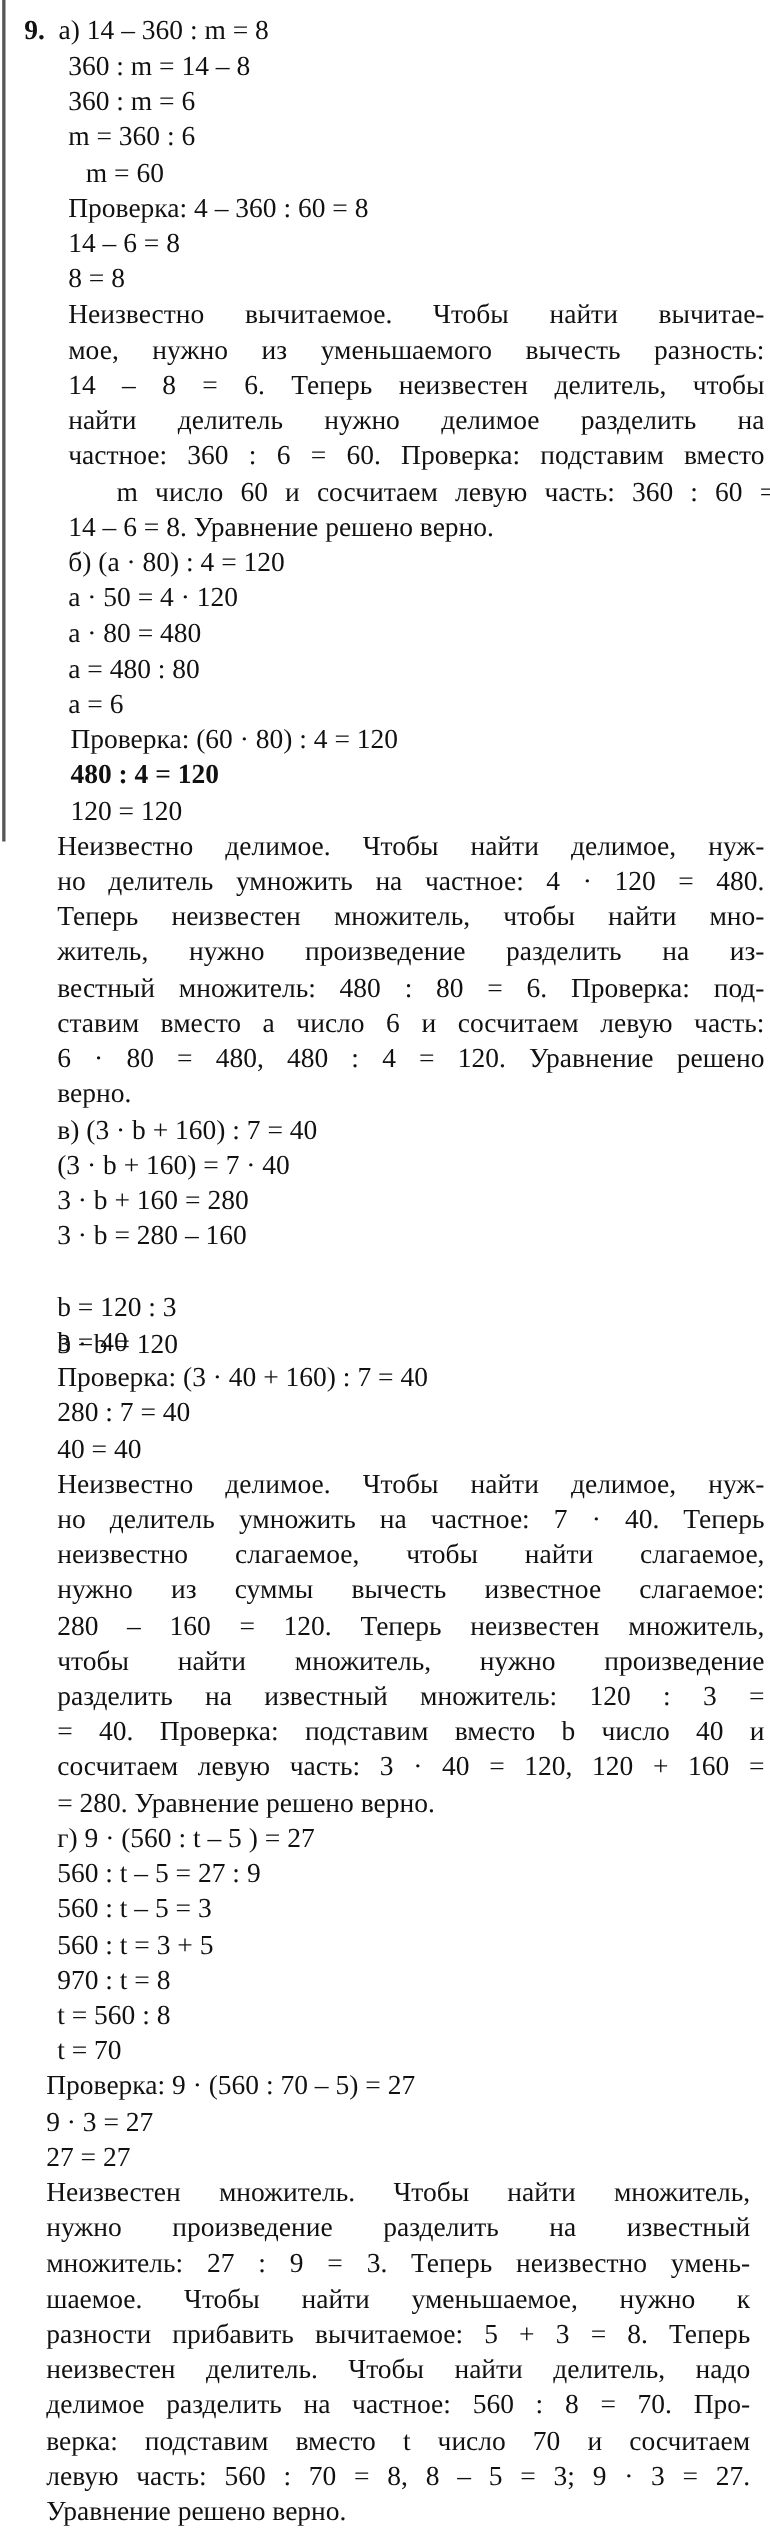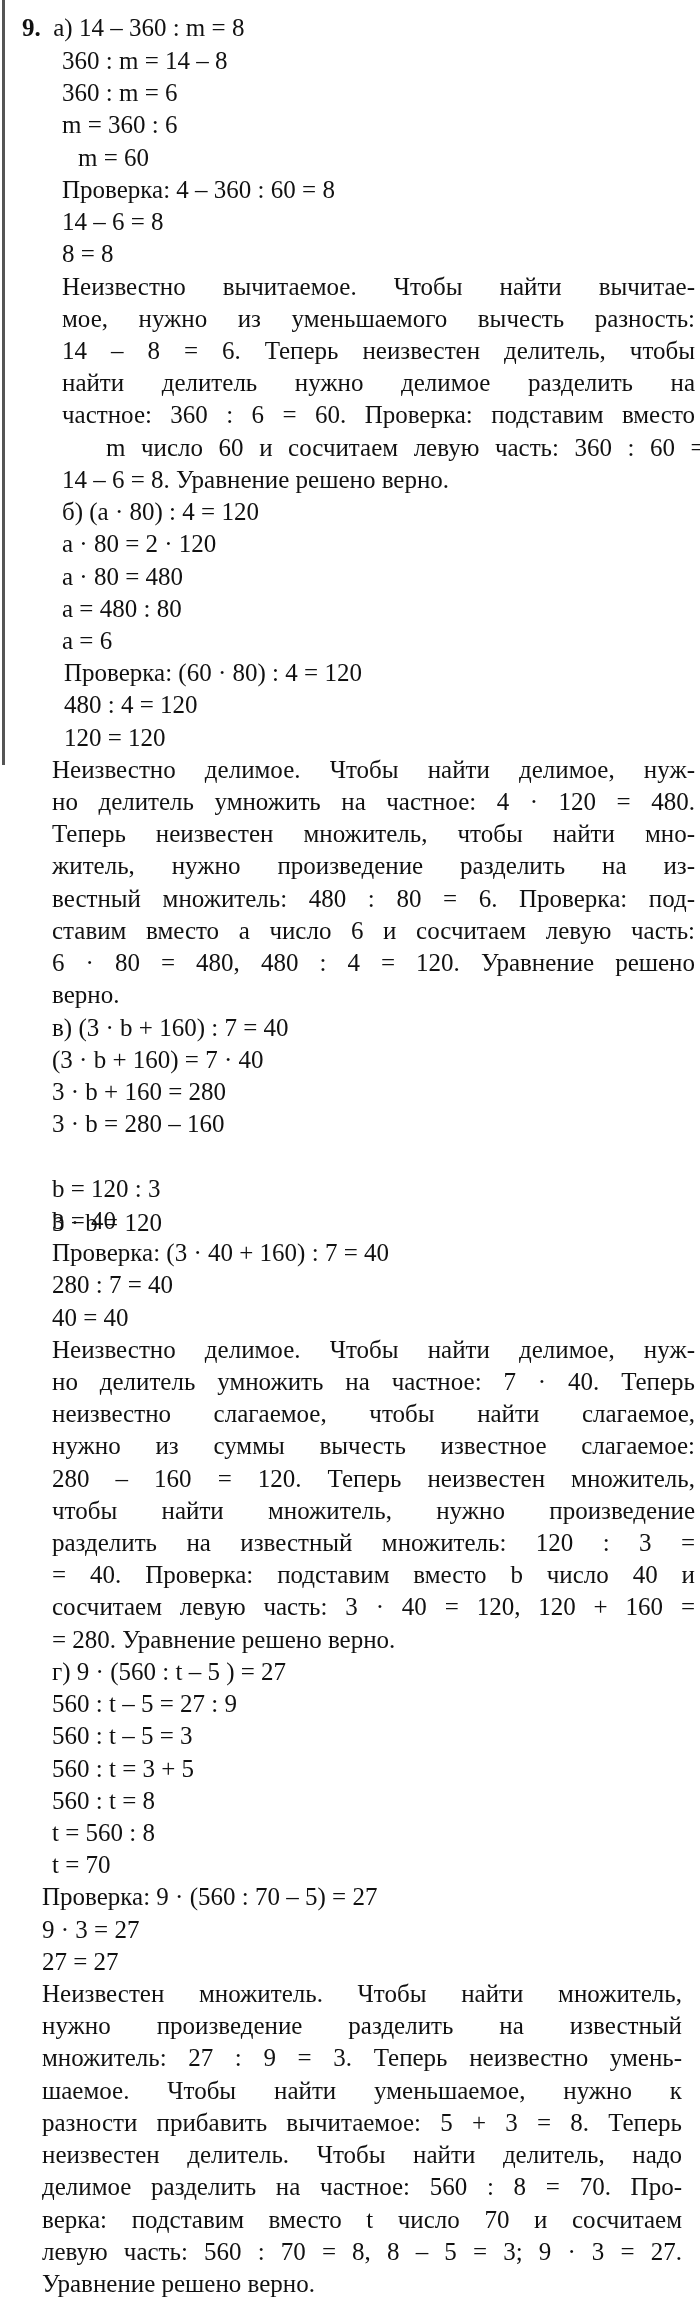--- a/index.html
+++ b/index.html
@@ -63,26 +63,26 @@
   <div class="line just" style="left: 62px; width: 633px; top: 329px;">14 – 8 = 6. Теперь неизвестен делитель, чтобы</div>
   <div class="line just" style="left: 62px; width: 633px; top: 361.217px;">найти делитель нужно делимое разделить на</div>
   <div class="line just" style="left: 62px; width: 633px; top: 393.434px;">частное: 360 : 6 = 60. Проверка: подставим вместо</div>
   <div class="line just" style="left: 62px; width: 633px; top: 425.65px; margin-left: 44px;">m число 60 и сосчитаем левую часть: 360 : 60 = 6,</div>
   <div class="line" style="left: 62px; top: 457.867px;">14 – 6 = 8. Уравнение решено верно.</div>
 
   <div class="line" style="left: 62px; top: 490.084px;">
     <span>б)</span>
     <span>(a · 80) : 4 = 120</span>
   </div>
-  <div class="line" style="left: 62px; top: 522.3px;">a · 80 = 2 · 120</div>
+  <div class="line" style="left: 62px; top: 522.3px;">a · 50 = 4 · 120</div>
   <div class="line" style="left: 62px; top: 554.517px;">a · 80 = 480</div>
   <div class="line" style="left: 62px; top: 586.734px;">a = 480 : 80</div>
   <div class="line" style="left: 62px; top: 618.95px;">a = 6</div>
   <div class="line" style="left: 64px; top: 651.167px;">Проверка: (60 · 80) : 4 = 120</div>
-  <div class="line" style="left: 64px; top: 683.384px;">480 : 4 = 120</div>
+  <div class="line" style="left: 64px; top: 683.384px; font-weight: bold;">480 : 4 = 120</div>
   <div class="line" style="left: 64px; top: 715.6px;">120 = 120</div>
   <div class="line just" style="left: 52px; width: 643px; top: 747.817px;">Неизвестно делимое. Чтобы найти делимое, нуж-</div>
   <div class="line just" style="left: 52px; width: 643px; top: 780.034px;">но делитель умножить на частное: 4 · 120 = 480.</div>
   <div class="line just" style="left: 52px; width: 643px; top: 812.25px;">Теперь неизвестен множитель, чтобы найти мно-</div>
   <div class="line just" style="left: 52px; width: 643px; top: 844.467px;">житель, нужно произведение разделить на из-</div>
   <div class="line just" style="left: 52px; width: 643px; top: 876.684px;">вестный множитель: 480 : 80 = 6. Проверка: под-</div>
   <div class="line just" style="left: 52px; width: 643px; top: 908.9px;">ставим вместо a число 6 и сосчитаем левую часть:</div>
   <div class="line just" style="left: 52px; width: 643px; top: 941.117px;">6 · 80 = 480, 480 : 4 = 120. Уравнение решено</div>
   <div class="line" style="left: 52px; top: 973.334px;">верно.</div>
 
@@ -111,21 +111,21 @@
   <div class="line" style="left: 52px; top: 1617.67px;">= 280. Уравнение решено верно.</div>
 
   <div class="line" style="left: 52px; top: 1624.5px;"></div>
   <div class="line" style="left: 52px; top: 1649.88px;">
     <span>г)</span>
     <span>9 · (560 : t – 5 ) = 27</span>
   </div>
   <div class="line" style="left: 52px; top: 1682.1px;">560 : t – 5 = 27 : 9</div>
   <div class="line" style="left: 52px; top: 1714.32px;">560 : t – 5 = 3</div>
   <div class="line" style="left: 52px; top: 1746.53px;">560 : t = 3 + 5</div>
-  <div class="line" style="left: 52px; top: 1778.75px;">560 : t = 8</div>
+  <div class="line" style="left: 52px; top: 1778.75px;">970 : t = 8</div>
   <div class="line" style="left: 52px; top: 1810.97px;">t = 560 : 8</div>
   <div class="line" style="left: 52px; top: 1843.18px;">t = 70</div>
   <div class="line" style="left: 42px; top: 1875.4px;">Проверка: 9 · (560 : 70 – 5) = 27</div>
   <div class="line" style="left: 42px; top: 1907.62px;">9 · 3 = 27</div>
   <div class="line" style="left: 42px; top: 1939.83px;">27 = 27</div>
   <div class="line just" style="left: 42px; width: 640px; top: 1972.05px;">Неизвестен множитель. Чтобы найти множитель,</div>
   <div class="line just" style="left: 42px; width: 640px; top: 2004.27px;">нужно произведение разделить на известный</div>
   <div class="line just" style="left: 42px; width: 640px; top: 2036.48px;">множитель: 27 : 9 = 3. Теперь неизвестно умень-</div>
   <div class="line just" style="left: 42px; width: 640px; top: 2068.7px;">шаемое. Чтобы найти уменьшаемое, нужно к</div>
   <div class="line just" style="left: 42px; width: 640px; top: 2100.92px;">разности прибавить вычитаемое: 5 + 3 = 8. Теперь</div>

